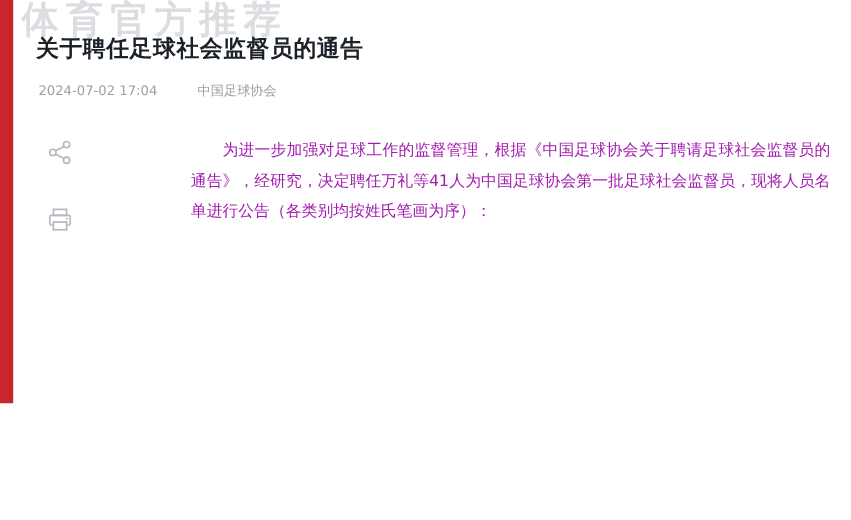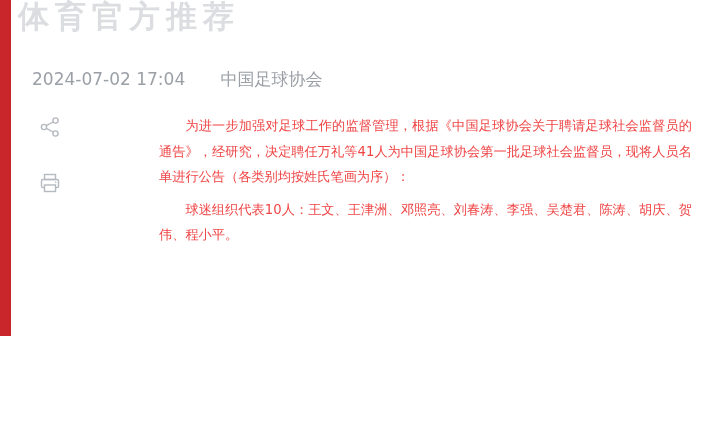--- a/index.html
+++ b/index.html
@@ -58,21 +58,21 @@
     font-size: 19px;
     font-weight: 700;
     color: #1b2128;
     letter-spacing: 0.5px;
     font-family: "DejaVu Sans", "Liberation Sans", sans-serif;
   }
   .meta {
     position: absolute;
     left: 21px;
     top: 68px;
-    font-size: 17px;
+    font-size: 11px;
     color: #9aa0a6;
     font-family: "DejaVu Sans", "Liberation Sans", sans-serif;
   }
   .meta .date { margin-right: 30px; }
   .meta .source { }
 
   
   .rail {
     position: absolute;
     left: 24px;
@@ -92,39 +92,40 @@
 
   
   .article {
     position: absolute;
     left: 148px;
     top: 113px;
     width: 533px;
     font-family: "DejaVu Sans", "Liberation Sans", sans-serif;
     font-size: 13.2px;
     line-height: 25.5px;
-    color: #ef4444;
+    color: #a21caf;
     text-align: justify;
   }
   .article p {
     margin: 0 0 7px 0;
     text-indent: 2em;
   }
 </style>
 </head>
 <body>
 
 <div class="page">
 
   <div class="left-stripe"></div>
 
   <div class="watermark">体育官方推荐</div>
 
   <div class="content-wrap">
 
+    <div class="title">关于聘任足球社会监督员的通告</div>
 
     <div class="meta">
       <span class="date">2024-07-02 17:04</span>
       <span class="source">中国足球协会</span>
     </div>
 
     <div class="rail">
       <div class="rail-btn">
         <span>
           <svg width="22" height="22" viewBox="0 0 22 22" fill="none" stroke="#b5bac0" stroke-width="1.4">
@@ -143,17 +144,16 @@
             <rect x="2.5" y="7.5" width="17" height="8" rx="1.3"></rect>
             <rect x="5.5" y="13" width="11" height="6.5" fill="#ffffff"></rect>
             <circle cx="16.7" cy="10.3" r="0.8" fill="#b5bac0" stroke="none"></circle>
           </svg>
         </span>
       </div>
     </div>
 
     <div class="article">
       <p>为进一步加强对足球工作的监督管理，根据《中国足球协会关于聘请足球社会监督员的通告》，经研究，决定聘任万礼等41人为中国足球协会第一批足球社会监督员，现将人员名单进行公告（各类别均按姓氏笔画为序）：</p>
-      <p>球迷组织代表10人：王文、王津洲、邓照亮、刘春涛、李强、吴楚君、陈涛、胡庆、贺伟、程小平。</p>
     </div>
 
   </div>
 </div>
 
 </body></html>

